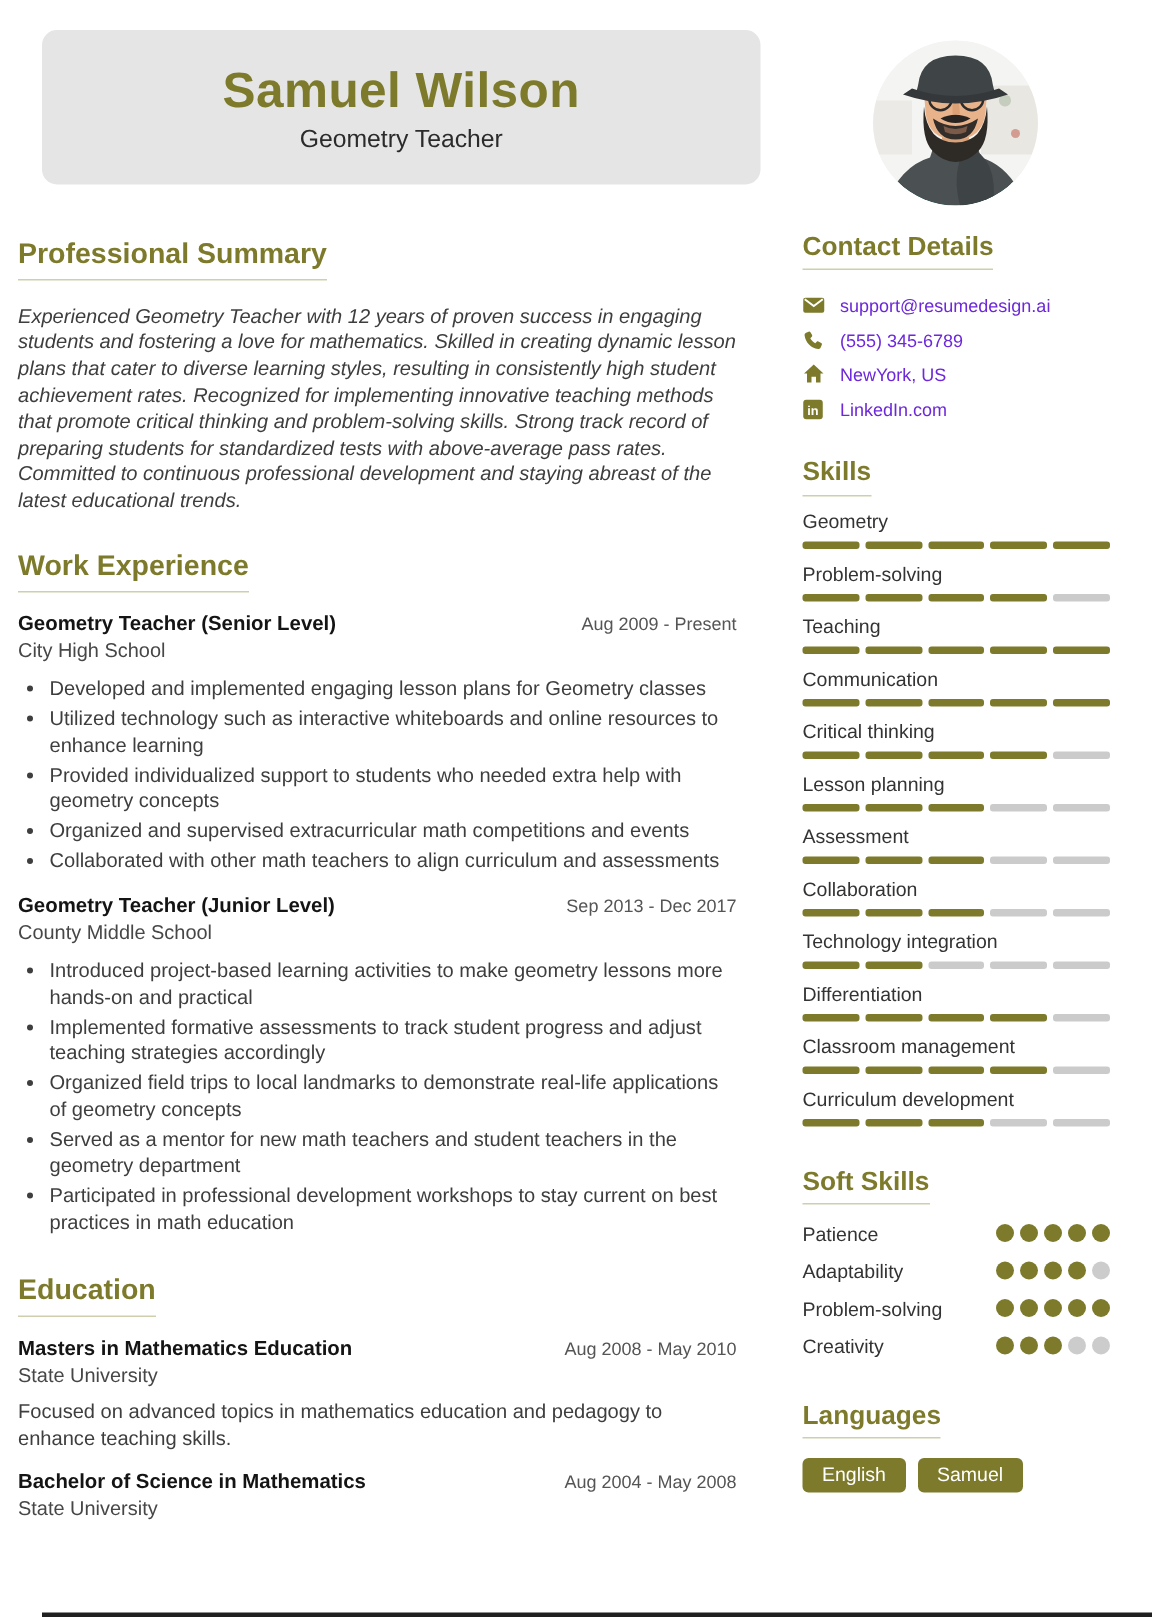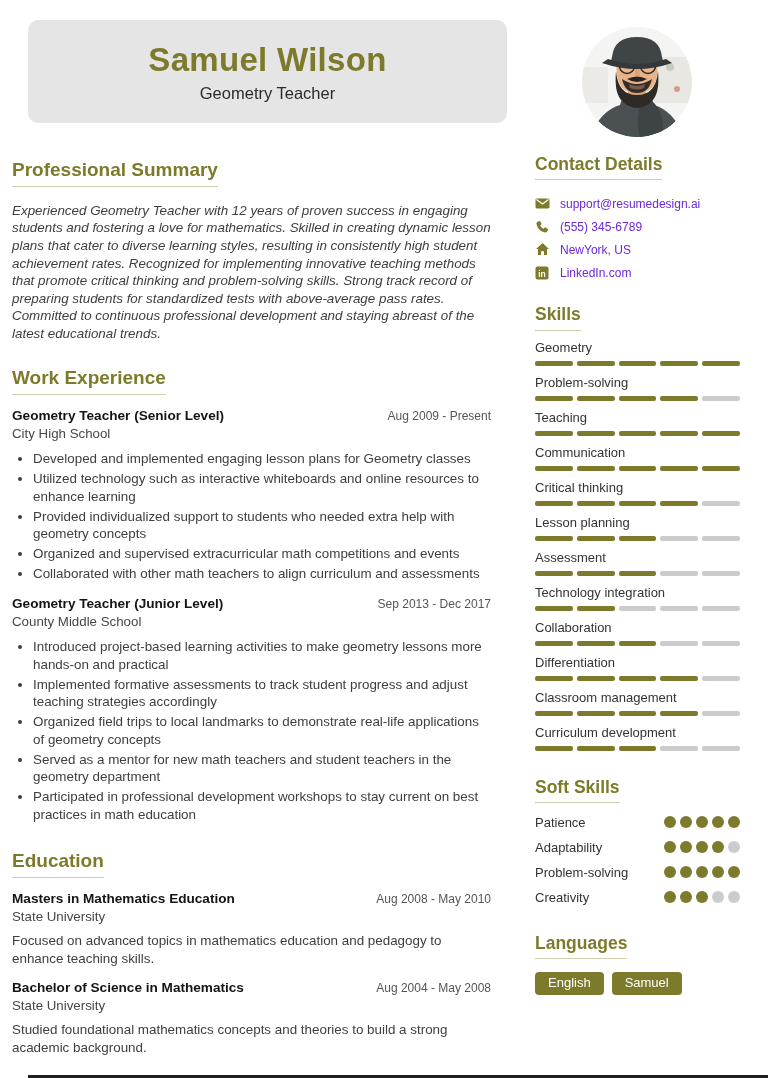--- a/index.html
+++ b/index.html
@@ -178,21 +178,20 @@
         <div class="job-company">State University</div>
         <p class="edu-desc">Focused on advanced topics in mathematics education and pedagogy to enhance teaching skills.</p>
       </div>
 
       <div class="edu">
         <div class="job-head">
           <span class="job-title">Bachelor of Science in Mathematics</span>
           <span class="job-dates">Aug 2004 - May 2008</span>
         </div>
         <div class="job-company">State University</div>
-        <p class="edu-desc">Studied foundational mathematics concepts and theories to build a strong academic background.</p>
       </div>
     </section>
   </div>
 
   <div class="side-col">
 
     <section>
       <h3 class="sec">Contact Details</h3>
       <div class="contact-list">
         <div class="contact-row">
@@ -299,35 +298,35 @@
           <div class="skill-name">Assessment</div>
           <div class="skill-bar">
               <span class="seg on"></span>
               <span class="seg on"></span>
               <span class="seg on"></span>
               <span class="seg"></span>
               <span class="seg"></span>
             </div>
         </div>
         <div class="skill">
+          <div class="skill-name">Collaboration</div>
+          <div class="skill-bar">
+              <span class="seg on"></span>
+              <span class="seg on"></span>
+              <span class="seg on"></span>
+              <span class="seg"></span>
+              <span class="seg"></span>
+            </div>
+        </div>
+        <div class="skill">
           <div class="skill-name">Technology integration</div>
           <div class="skill-bar">
               <span class="seg on"></span>
               <span class="seg on"></span>
               <span class="seg"></span>
-              <span class="seg"></span>
-              <span class="seg"></span>
-            </div>
-        </div>
-        <div class="skill">
-          <div class="skill-name">Collaboration</div>
-          <div class="skill-bar">
-              <span class="seg on"></span>
-              <span class="seg on"></span>
-              <span class="seg on"></span>
               <span class="seg"></span>
               <span class="seg"></span>
             </div>
         </div>
         <div class="skill">
           <div class="skill-name">Differentiation</div>
           <div class="skill-bar">
               <span class="seg on"></span>
               <span class="seg on"></span>
               <span class="seg on"></span>

